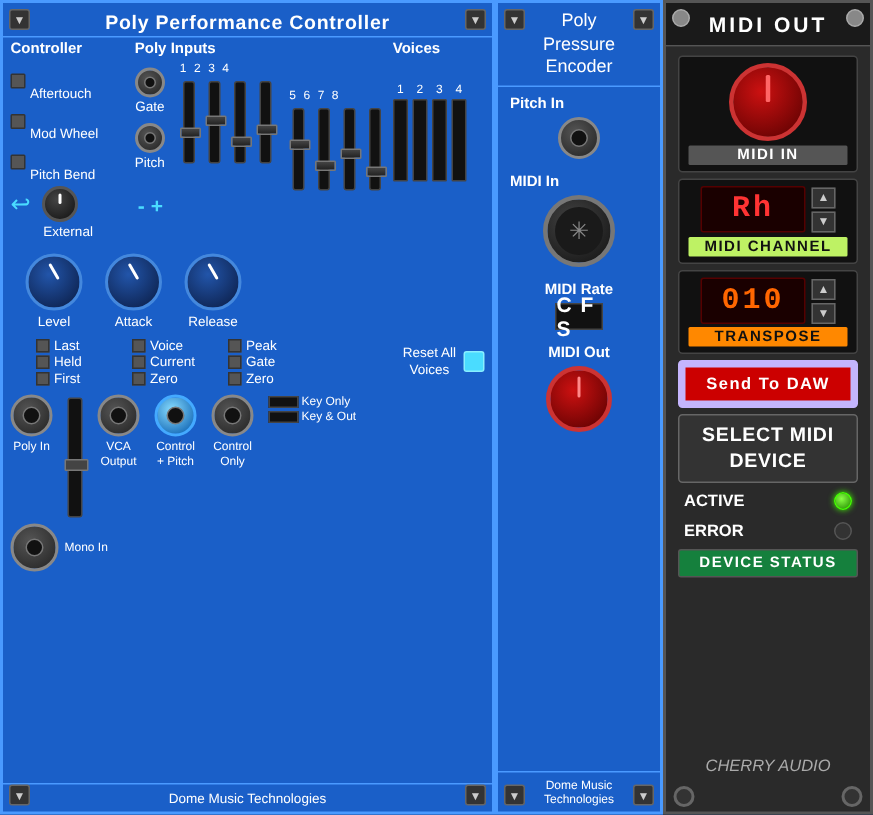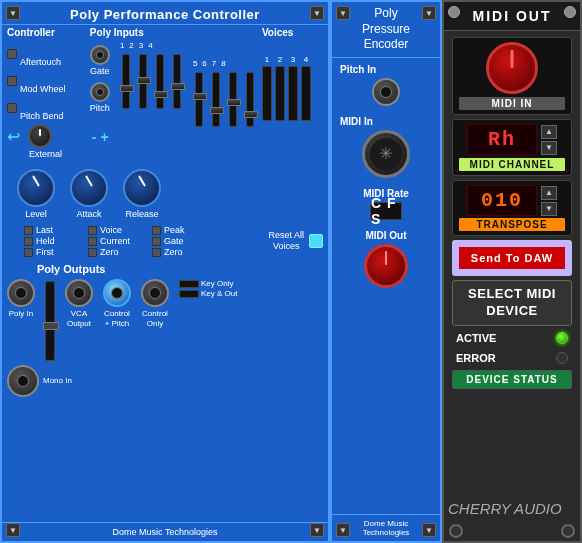--- a/index.html
+++ b/index.html
@@ -695,21 +695,21 @@
 
     
     .send-daw-btn {
       background: #cc0000;
       color: white;
       font-size: 11px;
       font-weight: bold;
       text-align: center;
       padding: 5px;
       border-radius: 3px;
-      border: 7px solid #c4b5fd;
+      border: 5px solid #c4b5fd;
       cursor: pointer;
       letter-spacing: 1px;
     }
 
     
     .select-midi-btn {
       background: #333;
       color: white;
       font-size: 13px;
       font-weight: bold;
@@ -761,22 +761,22 @@
       font-weight: bold;
       text-align: center;
       padding: 3px;
       border: 1px solid #555;
       border-radius: 2px;
       letter-spacing: 1px;
     }
 
     .right-footer {
       color: #aaa;
-      font-size: 15px;
-      text-align: left;
+      font-size: 11px;
+      text-align: center;
       padding: 4px;
       font-style: italic;
     }
 
     .right-corner-decoration {
       display: flex;
       flex-direction: row;
       justify-content: space-between;
       padding: 3px 5px;
     }
@@ -1041,21 +1041,20 @@
           </div>
       </div>
 
       <div class="reset-row" style="margin-left:auto;">
         <span class="reset-label">Reset All<br>Voices</span>
         <div class="reset-btn"></div>
       </div>
     </div>
 
     <div class="outputs-section">
-      <div class="poly-outputs-label">Poly Outputs</div>
       <div style="display:flex; flex-direction:row; gap:10px; align-items:flex-start;">
 
         <div style="display:flex; flex-direction:column; align-items:center; gap:2px;">
           <div class="port-large">
               <div class="port-large-inner"></div>
             </div>
           <span class="output-label">Poly In</span>
         </div>
 
         <div style="display:flex; flex-direction:column; align-items:center; gap:2px; margin-top:2px;">

